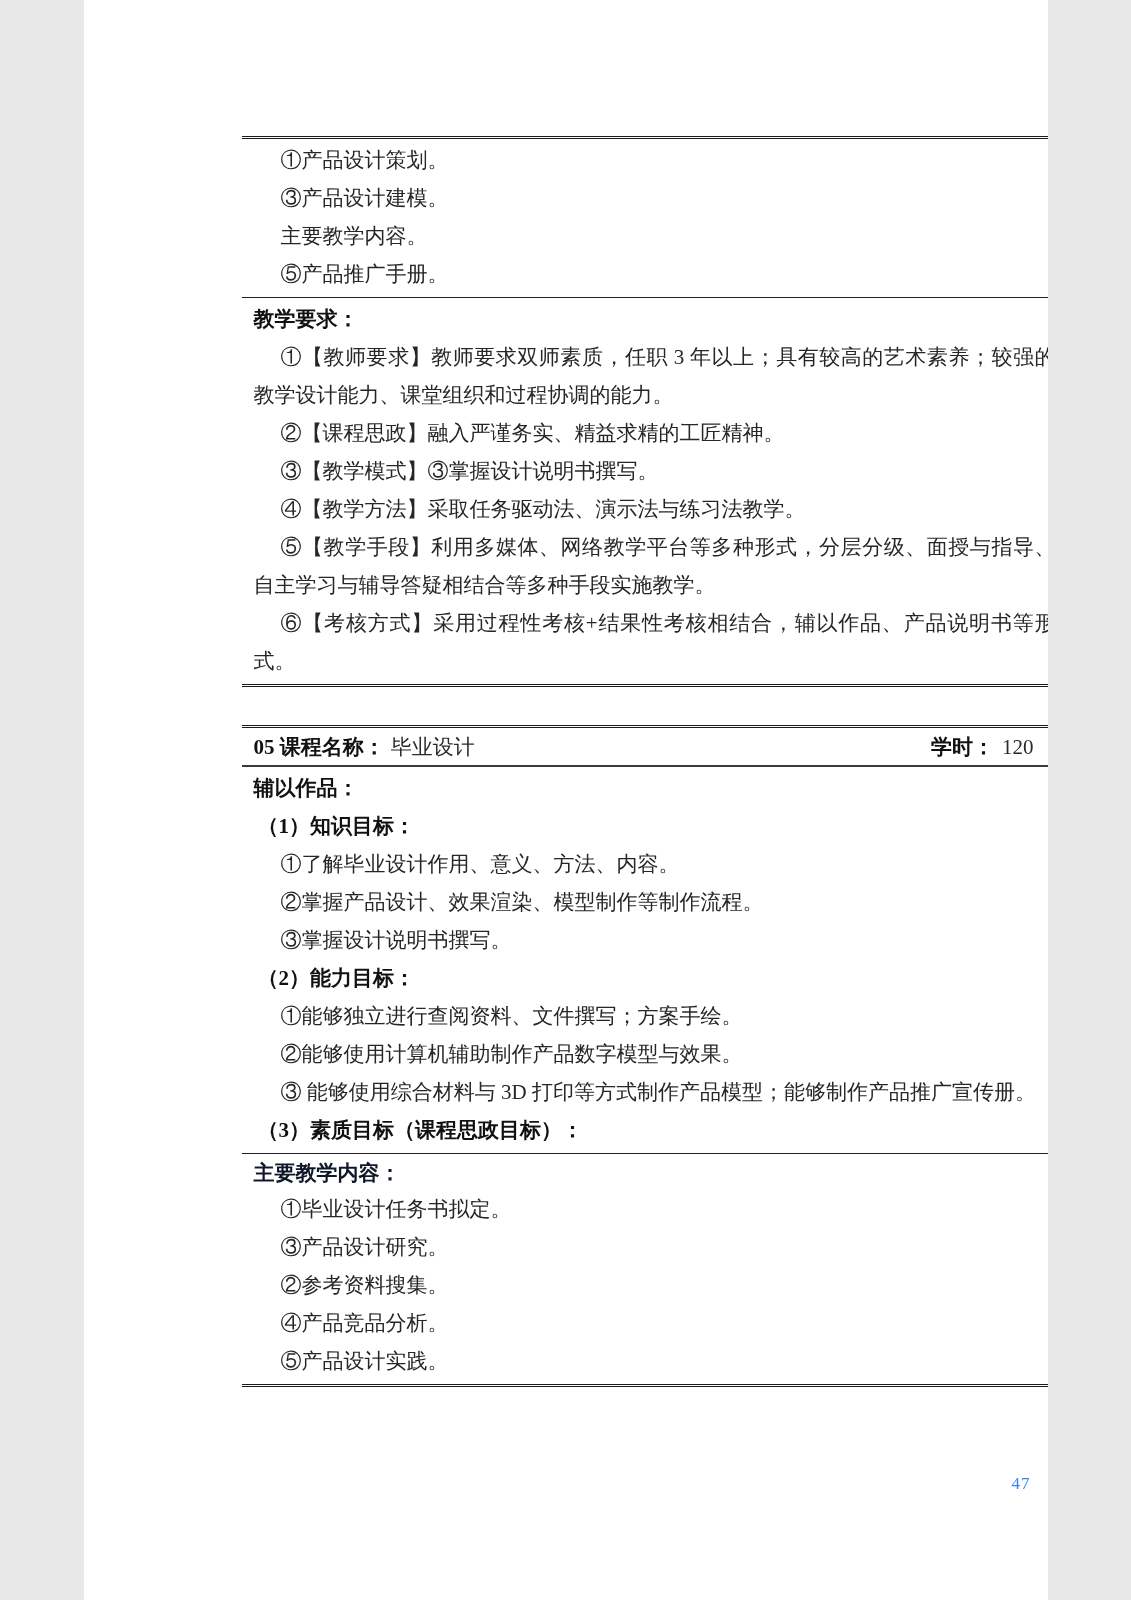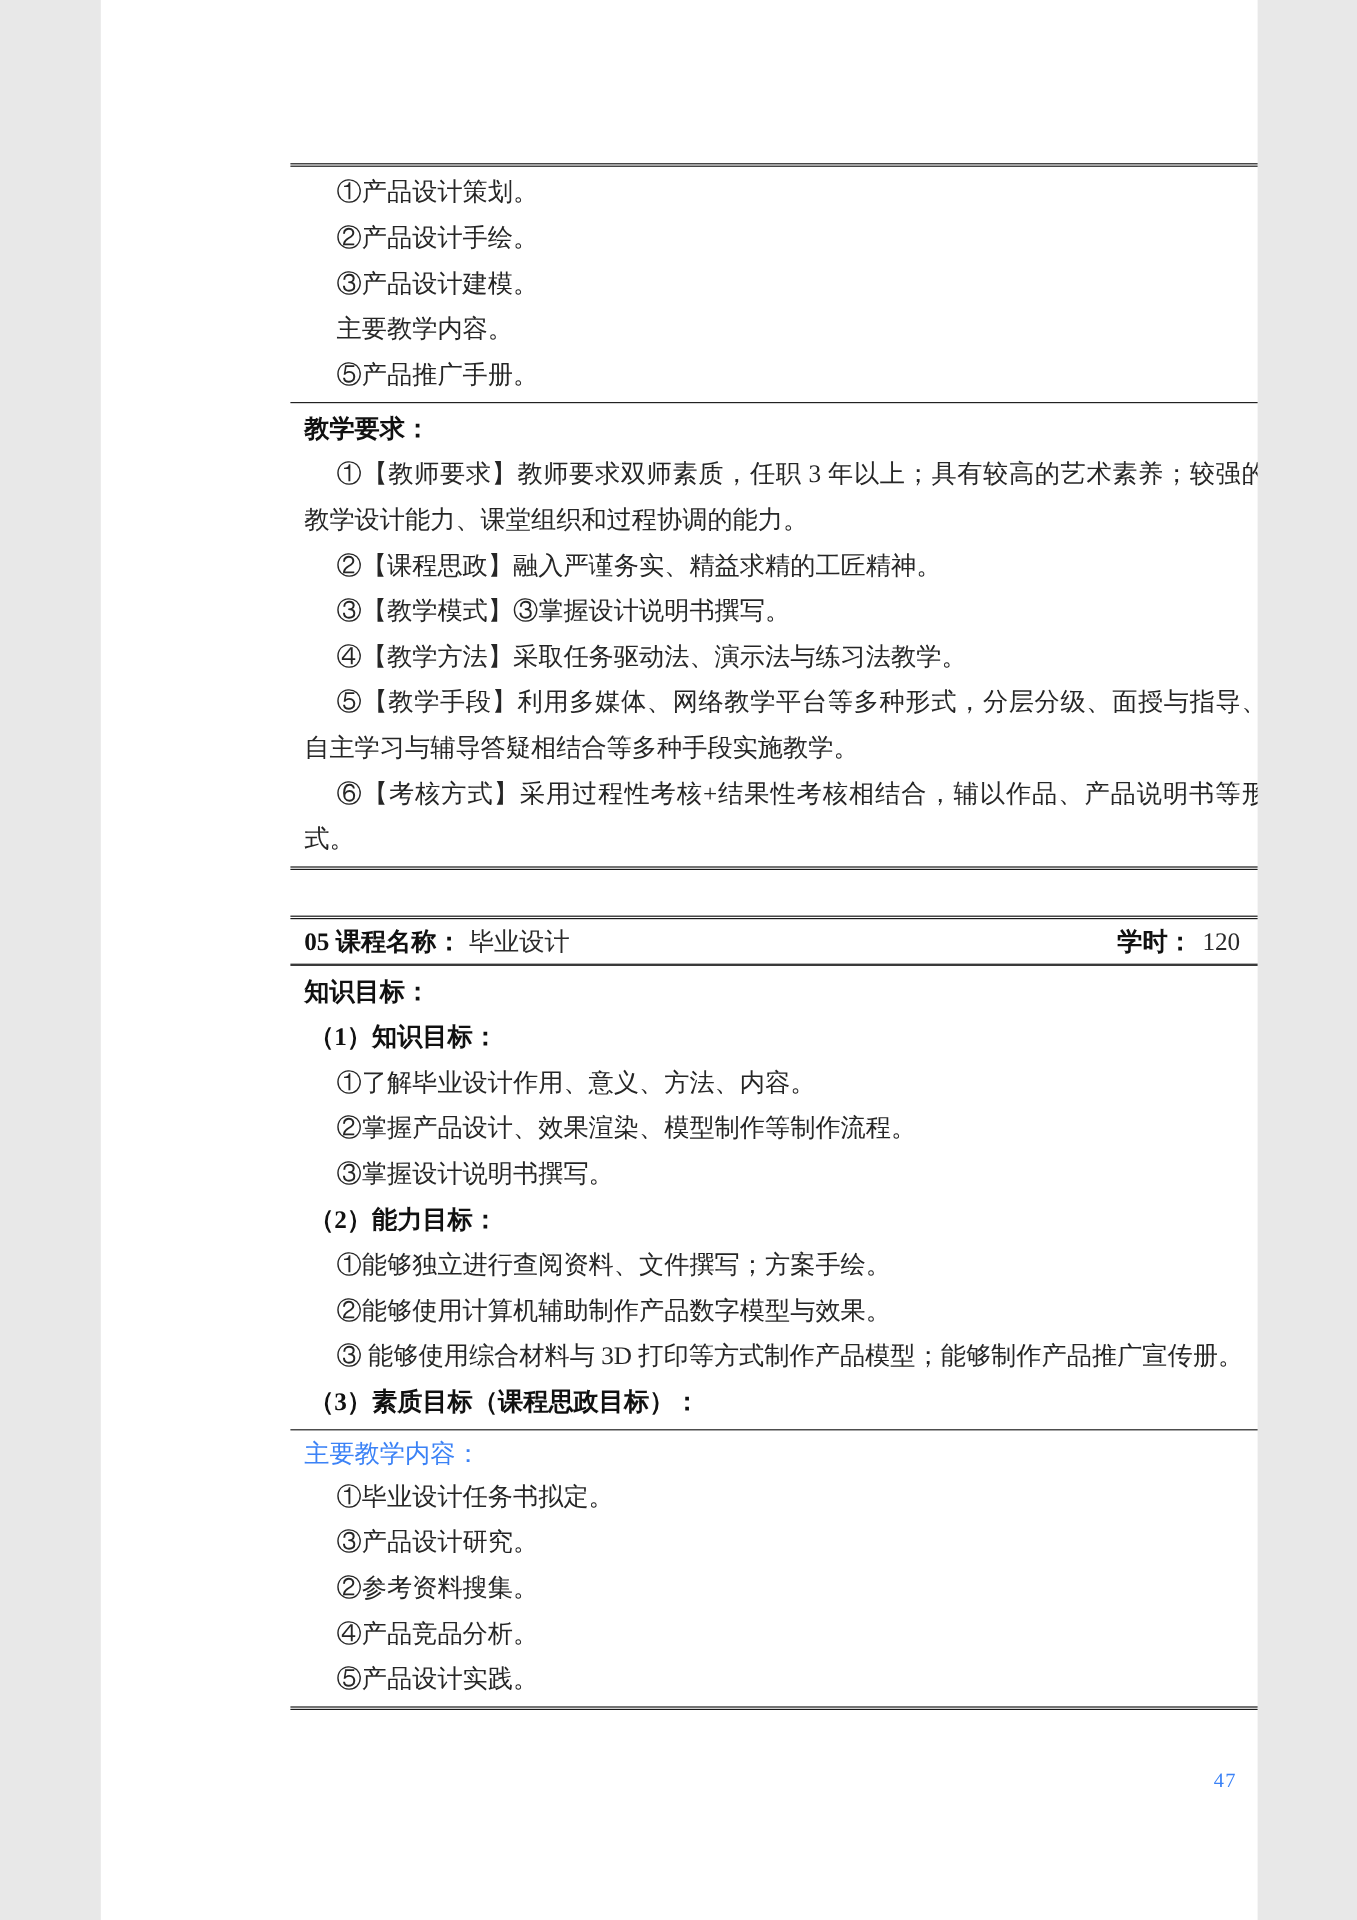--- a/index.html
+++ b/index.html
@@ -61,22 +61,22 @@
   .group-title {
     font-size: 21px;
     line-height: 38px;
     font-weight: 700;
     color: #111;
     text-indent: 4px;
   }
   .heading-tight {
     font-size: 21px;
     line-height: 34px;
-    font-weight: 400;
-    color: #3b82f6;
+    font-weight: 700;
+    color: #0f172a;
   }
   .tbl2-gap { margin-top: 38px; }
   .header-row {
     display: flex;
     justify-content: space-between;
     align-items: center;
     height: 37px;
     padding: 0 24px 0 12px;
     font-size: 21px;
     gap: 46px;
@@ -97,21 +97,20 @@
 <body>
 
 <div class="page">
   <div class="content-col">
 
     <section>
       <div class="hr-double"></div>
 
       <div class="block">
         <p class="item">①产品设计策划。</p>
-        <p class="item">②产品设计手绘。</p>
         <p class="item">③产品设计建模。</p>
         <p class="item">主要教学内容。</p>
         <p class="item">⑤产品推广手册。</p>
       </div>
 
       <div class="hr-single"></div>
 
       <div class="block">
         <h3 class="row-heading">教学要求：</h3>
         <p class="para">①【教师要求】教师要求双师素质，任职 3 年以上；具有较高的艺术素养；较强的教学设计能力、课堂组织和过程协调的能力。</p>
@@ -133,21 +132,21 @@
           <span class="lbl">05 课程名称：</span><span class="val">毕业设计</span>
         </div>
         <div class="header-right">
           <span class="lbl">学时：</span><span class="val">120</span>
         </div>
       </div>
 
       <div class="hr-thick"></div>
 
       <div class="block">
-        <h3 class="row-heading">知识目标：</h3>
+        <h3 class="row-heading">辅以作品：</h3>
 
         <h4 class="group-title">（1）知识目标：</h4>
         <p class="item">①了解毕业设计作用、意义、方法、内容。</p>
         <p class="item">②掌握产品设计、效果渲染、模型制作等制作流程。</p>
         <p class="item">③掌握设计说明书撰写。</p>
 
         <h4 class="group-title">（2）能力目标：</h4>
         <p class="item">①能够独立进行查阅资料、文件撰写；方案手绘。</p>
         <p class="item">②能够使用计算机辅助制作产品数字模型与效果。</p>
         <p class="item">③ 能够使用综合材料与 3D 打印等方式制作产品模型；能够制作产品推广宣传册。</p>

